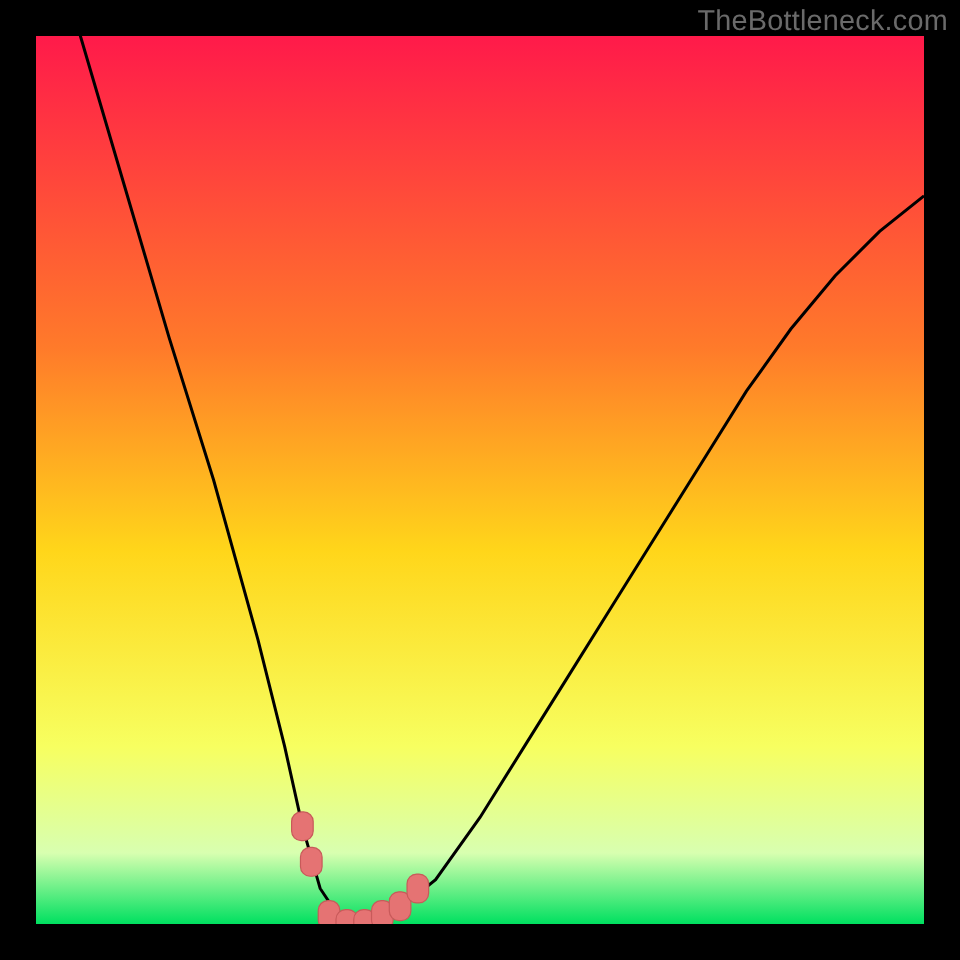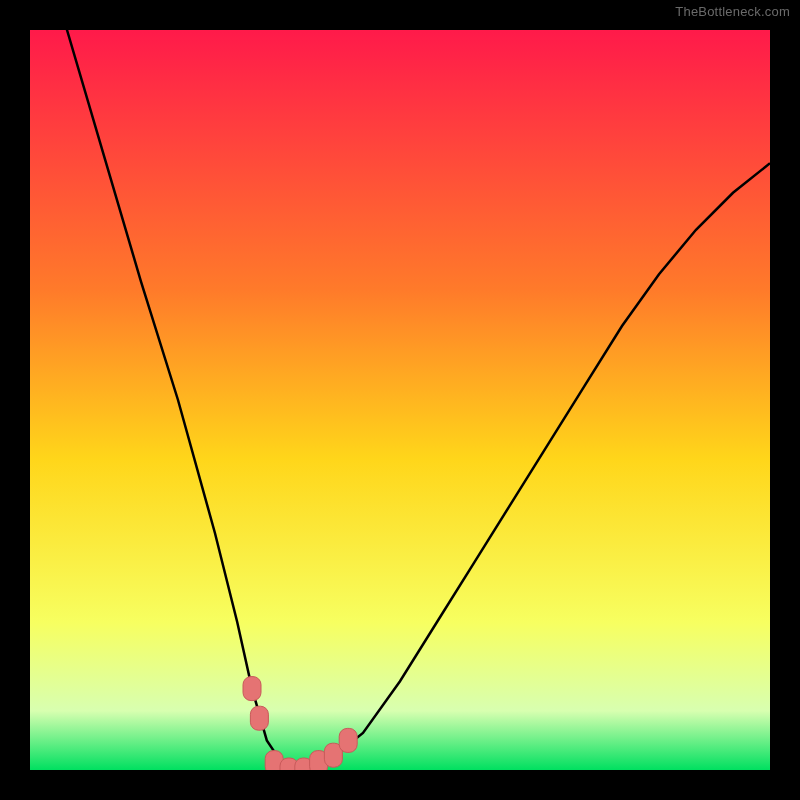--- a/index.html
+++ b/index.html
@@ -30,21 +30,21 @@
   .plot svg {
     display: block;
     width: 740px;
     height: 740px;
   }
   .watermark {
     position: absolute;
     top: 4px;
     right: 10px;
     color: #6a6a6a;
-    font-size: 13px;
+    font-size: 24px;
     font-weight: 500;
     letter-spacing: 0.2px;
     user-select: none;
     text-align: center;
   }
 </style>
 </head>
 <body>
 
 <div class="frame">

